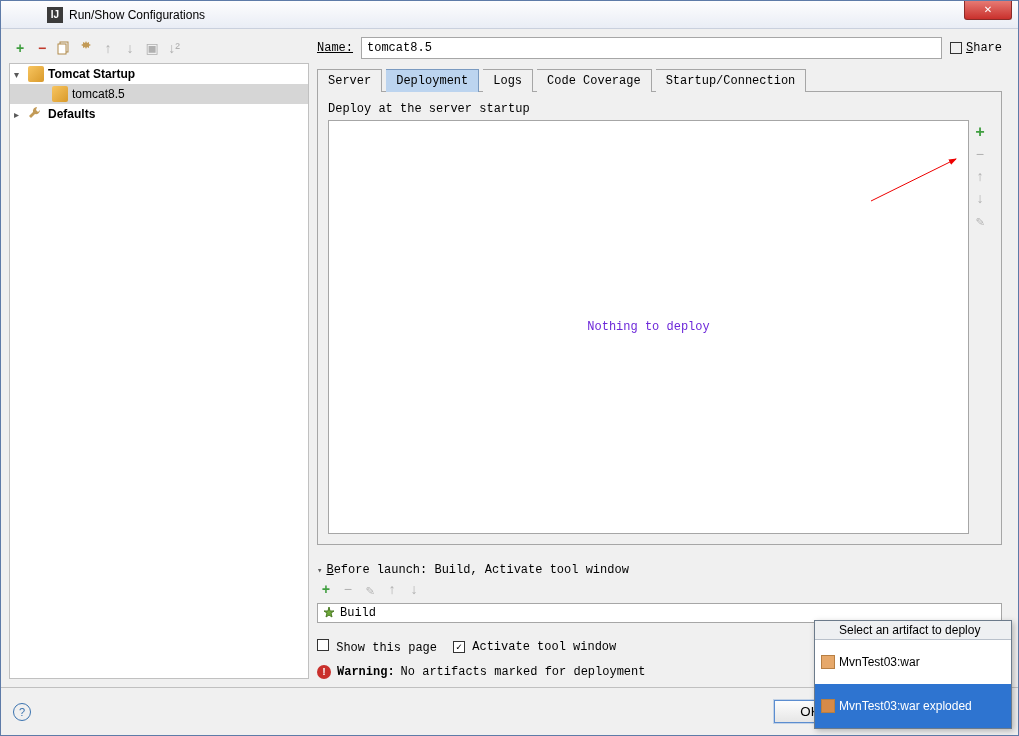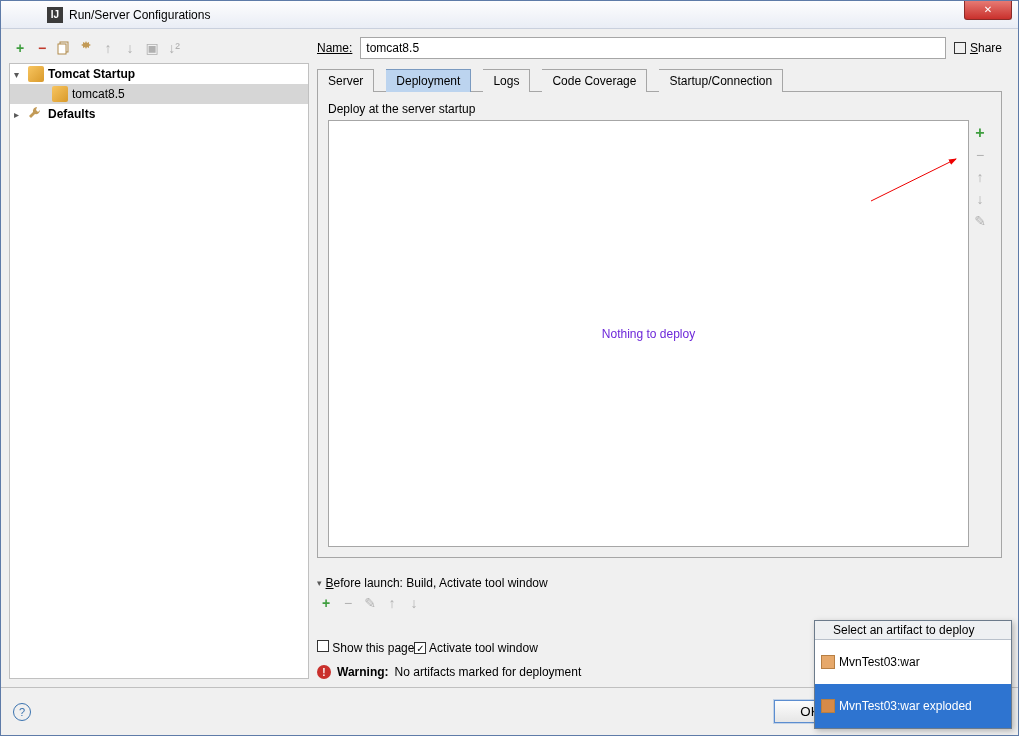--- a/index.html
+++ b/index.html
@@ -15,68 +15,68 @@
 .tool { width:18px; height:18px; display:flex; align-items:center; justify-content:center; color:#8c8c8c; font-size:14px; }
 .plus{color:#3f9e3f;font-weight:bold;} .minus{color:#c0392b;font-weight:bold;}
 .tree { flex:1; border:1px solid #c0c0c0; background:#fff; }
 .tree-row { display:flex; align-items:center; height:20px; padding-left:4px; }
 .tree-arrow { width:14px; color:#595959; font-size:10px; }
 .bold{font-weight:bold;}
 .tomcat-icon{ width:16px;height:16px;margin-right:4px;display:inline-block; background:linear-gradient(135deg,#f8c560,#d99a2b); border-radius:2px; }
 .defaults-icon{ width:16px;height:16px;margin-right:4px;display:inline-block; }
 .defaults-icon svg{display:block;}
 .sel { background:#d6d6d6; } .indent2{padding-left:42px;}
-.right { flex:1; display:flex; flex-direction:column; padding:0 8px; }
+.right { flex:1; display:flex; flex-direction:column; padding:0 8px;font-family:Liberation Mono, monospace; }
 .name-row{ display:flex; align-items:center; gap:8px; margin-bottom:6px;}
 .name-label{ text-decoration:underline; text-decoration-color:#000; }
 .name-input{ flex:1; border:1px solid #a6a6a6; padding:3px 5px; font:inherit; background:#fff; }
 .share{ display:flex; align-items:center; gap:4px; }
 .share-box{ width:12px; height:12px; border:1px solid #333; }
 .tabs{ display:flex; border-bottom:1px solid #a6a6a6; margin-top:4px;}
-.tab{ padding:4px 10px; border:1px solid #a6a6a6; border-bottom:none; background:#f0f0f0; margin-right:12px; margin-bottom:-1px;}
+.tab{ padding:4px 10px; border:1px solid #a6a6a6; border-bottom:none; background:#f0f0f0; margin-right:4px; margin-bottom:-1px;}
 .tab.active{ background:#bcd4ef; border-color:#7a9ac0;}
 .tab:not(:first-child){border-left:none;}
 .panel{ flex:1; border:1px solid #a6a6a6; border-top:none; background:#f0f0f0; padding:10px; display:flex; flex-direction:column; }
 .fieldset-label{ margin-bottom:4px;}
 .deploy-box{ flex:1; display:flex; }
 .deploy-list{ flex:1; border:1px solid #a6a6a6; background:#fff; display:flex; align-items:center; justify-content:center; color:#6d28d9; position:relative;}
 .side-tools{ width:22px; display:flex; flex-direction:column; align-items:center; gap:4px; padding-top:4px;}
 .side-tools .tool{ width:18px;height:18px;}
 .green-plus{ color:#3f9e3f; font-weight:bold; font-size:16px;}
 .gray{ color:#b0b0b0;}
 .before-launch{ margin-top:18px; display:flex; align-items:center; gap:4px;}
 .tri{ color:#595959; font-size:9px;}
 .bl-tools{ display:flex; gap:4px; padding:4px 0;}
 .bl-list{ border:1px solid #a6a6a6; background:#fff; padding:2px 4px; display:flex; align-items:center; gap:4px;}
 .build-icon{ width:14px;height:14px;display:inline-block;}
 .build-icon svg{display:block;}
-.check-row{ display:flex; align-items:center; margin-top:24px;}
+.check-row{ display:flex; align-items:center; gap:16px; margin-top:16px;}
 .chk{ width:12px;height:12px;border:1px solid #333;display:inline-flex;align-items:center;justify-content:center;font-size:10px;background:#fff;}
 .warning-row{ display:flex; align-items:center; gap:6px; margin-top:10px;}
 .warn-icon{ width:14px;height:14px;border-radius:50%;background:#c9302c;color:#fff;font-size:10px;font-weight:bold;display:flex;align-items:center;justify-content:center;}
 .footer{ height:48px; border-top:1px solid #c0c0c0; display:flex; align-items:center; padding:0 12px; gap:8px;}
 .help{ width:18px;height:18px;border-radius:50%;border:1px solid #3b73af;color:#3b73af;display:flex;align-items:center;justify-content:center;font-size:11px;}
 .spacer{flex:1;}
 .btn{ min-width:72px; padding:3px 12px; border:1px solid #a6a6a6; background:linear-gradient(#fdfdfd,#e6e6e6); }
 .btn.primary{ border:1px solid #5b8dd0; box-shadow:0 0 0 1px rgba(91,141,208,.3);}
 .arrow-svg{position:absolute;pointer-events:none;}
 .popup{ position:absolute; right:6px; bottom:6px; width:198px; border:1px solid #6c7b8b; background:#fff; box-shadow:2px 2px 6px rgba(0,0,0,.25);}
-.popup-title{ background:#eef0f2; padding:2px 18px; border-bottom:1px solid #b9c1cb;}
+.popup-title{ background:#eef0f2; padding:2px 24px; border-bottom:1px solid #b9c1cb;}
 .popup-item{ padding:15px 6px; display:flex; align-items:center; gap:4px;}
 .popup-item.sel{ background:#2e74d0; color:#fff;}
 .arti{ width:14px;height:14px;display:inline-block;background:#e6a86a;border:1px solid #b77f43;}
 .arti.sel-arti{background:#d68a49;}
 </style>
 </head>
 <body>
 
 <div class="window">
   <div class="titlebar">
     <div class="titlebar-icon">IJ</div>
-    <div class="titlebar-text">Run/Server Configurations</div>
+    <div class="titlebar-text">Run/Show Configurations</div>
     <div class="closebtn">✕</div>
   </div>
 
   <div class="body">
     <div class="left">
       <div class="toolbar">
         <div class="tool plus">+</div>
         <div class="tool minus">−</div>
         <div class="tool">
             <svg width="14" height="14">
@@ -153,20 +153,28 @@
       <div class="before-launch">
         <span class="tri">▾</span>
         <span><u>B</u>efore launch: Build, Activate tool window</span>
       </div>
       <div class="bl-tools">
         <div class="tool plus">+</div>
         <div class="tool gray">−</div>
         <div class="tool gray">✎</div>
         <div class="tool gray">↑</div>
         <div class="tool gray">↓</div>
+      </div>
+      <div class="bl-list">
+        <span class="build-icon">
+            <svg width="14" height="14">
+              <path d="M7 1l1 4h4l-3 2 1 4-3-2-3 2 1-4-3-2h4z" fill="#6faa3a" stroke="#4a7a24"></path>
+            </svg>
+          </span>
+        <span>Build</span>
       </div>
       <div class="check-row">
         <label><span class="chk"></span> <span>Show this page</span></label>
         <label><span class="chk">✓</span> <span>Activate tool window</span></label>
       </div>
       <div class="warning-row">
         <span class="warn-icon">!</span>
         <span class="bold">Warning:</span>
         <span>No artifacts marked for deployment</span>
       </div>

